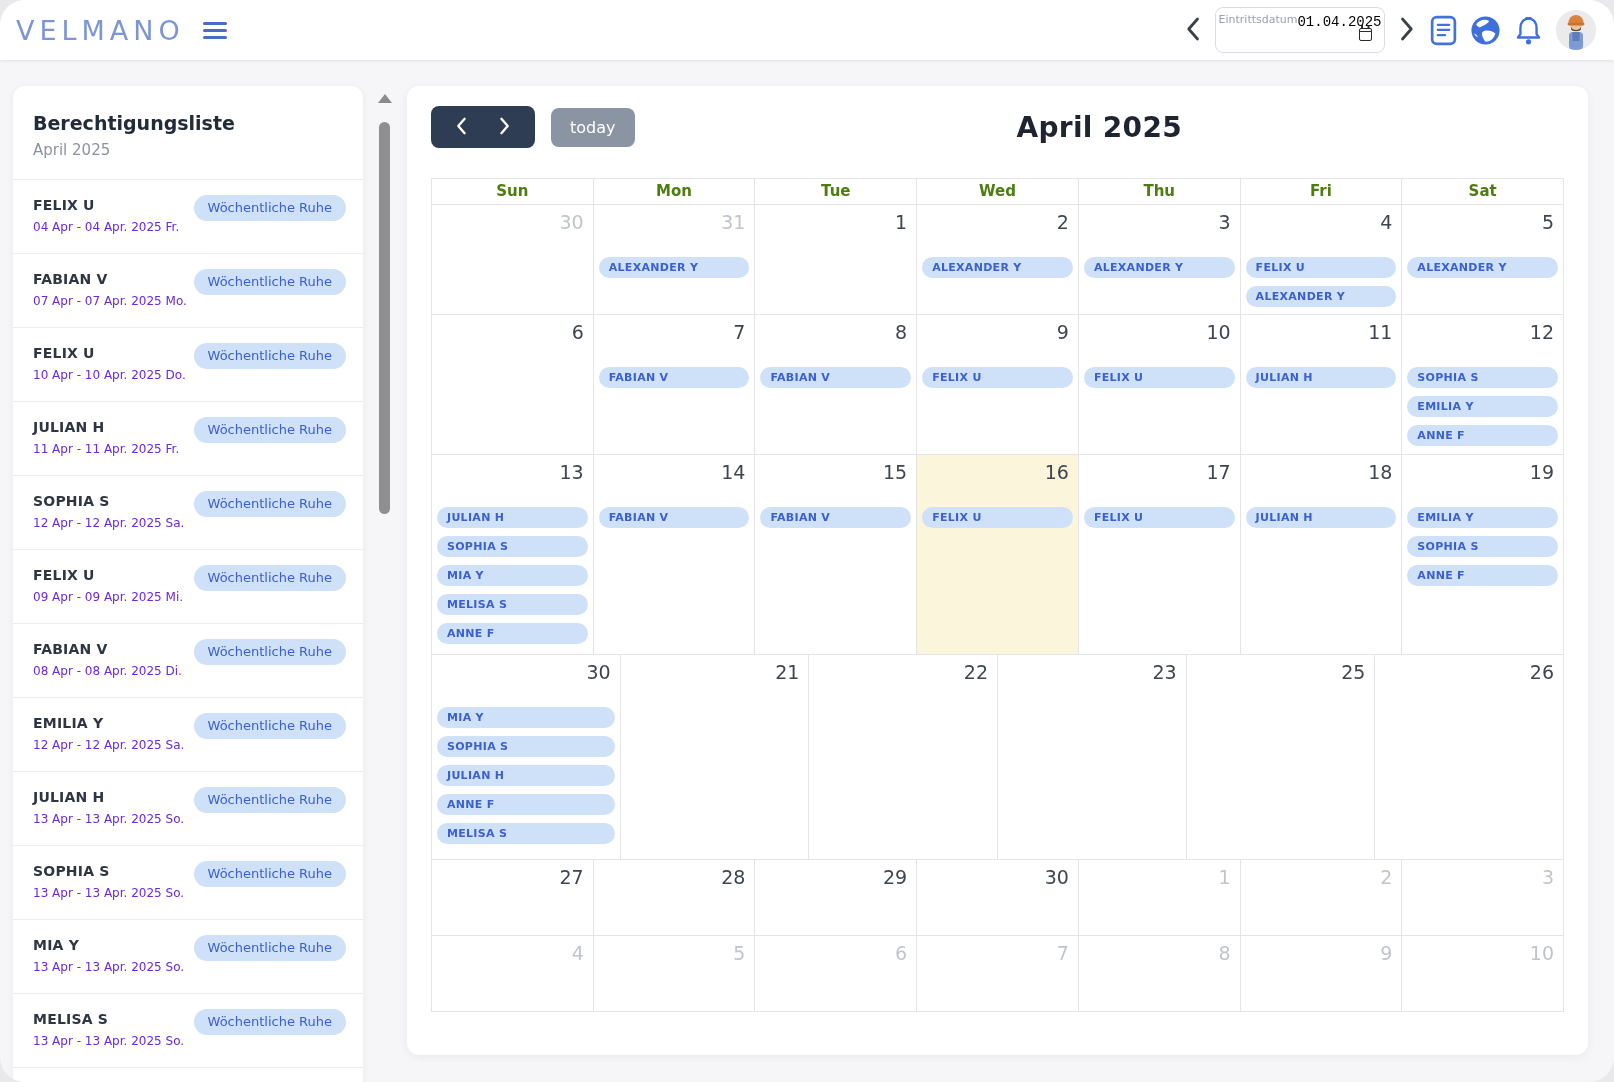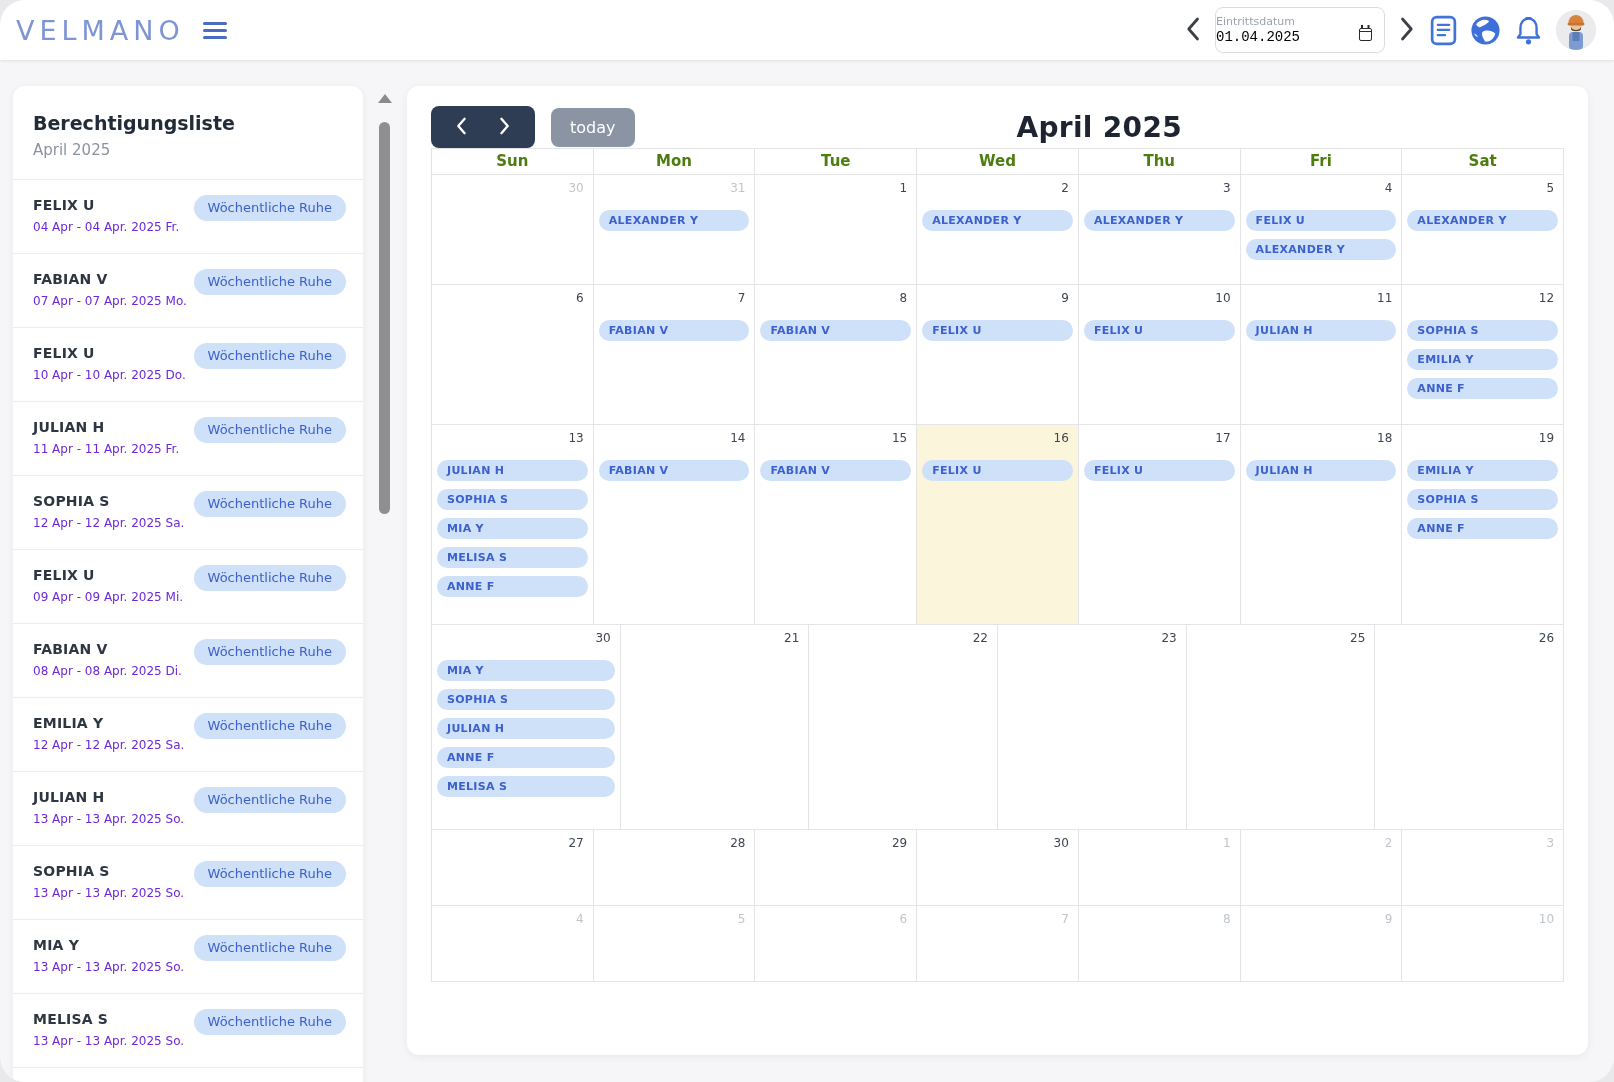--- a/index.html
+++ b/index.html
@@ -7,21 +7,21 @@
   body { font-family: "DejaVu Sans", "Liberation Sans", sans-serif; }
   .app { position:relative; width:1614px; height:1082px; background:#f6f6f8; overflow:hidden; margin:0 auto;border-radius:25px; }
 
   
   header.topbar { height:60px; background:#fff; display:flex; align-items:center; padding:0 18px 0 16px; box-shadow:0 1px 3px rgba(0,0,0,.09); position:relative; z-index:5; }
   .logo { font-size:27px; letter-spacing:5px; color:var(--logo-blue,#7d95d5); font-weight:400; }
   .burger { margin-left:18px; width:24px; cursor:pointer; }
   .burger i { display:block; height:3px; background:var(--accent-blue,#4a6cc3); border-radius:2px; margin:4px 0; }
   .top-right { margin-left:auto; display:flex; align-items:center; gap:13px; }
   .chev-btn { background:none; border:none; cursor:pointer; display:flex; align-items:center; padding:2px; }
-  .date-field { width:170px; height:46px; background:#fff; border:1px solid #dcdcde; border-radius:8px; padding:5px 0 4px; display:flex; flex-direction:column; justify-content:center; position:relative; cursor:pointer; }
+  .date-field { width:170px; height:46px; background:#fff; border:1px solid #dcdcde; border-radius:8px; padding:5px 8px 4px; display:flex; flex-direction:row; justify-content:center; position:relative; cursor:pointer; }
   .df-label { font-size:11px; color:#9aa2ad; line-height:1.25; }
   .df-value { font-size:14px; color:#000000; line-height:1.3;font-family:Liberation Mono, monospace; }
   .cal-glyph { position:absolute; right:12px; top:20px; width:13px; height:13px; border:1.7px solid #2b2b2b; border-radius:2px; }
   .cal-glyph::before { content:""; position:absolute; top:-4.5px; left:1px; width:2px; height:4px; background:#2b2b2b; box-shadow:6.5px 0 0 #2b2b2b; }
   .cal-glyph::after { content:""; position:absolute; top:1.5px; left:0; right:0; height:1.6px; background:#2b2b2b; }
   .hicon { display:flex; align-items:center; cursor:pointer; }
   .avatar { width:40px; height:40px; border-radius:50%; overflow:hidden; background:#ebebed; cursor:pointer; }
 
   
   .content { display:flex; align-items:flex-start; height:1022px; padding:26px 26px 0 13px; }
@@ -36,37 +36,37 @@
   .sb-date { margin-top:7px; font-size:12px; color:#6d28d9; }
   .badge { position:absolute; right:17px; top:15px; background:var(--pill-bg,#cfe0f9); color:var(--pill-text,#3c61cd); font-size:13px; padding:5px 14px 6px; border-radius:15px; white-space:nowrap; }
 
   
   .gutter { position:relative; width:44px; align-self:stretch; }
   .scroll-arrow { position:absolute; top:8px; left:15px; width:0; height:0; border-left:7px solid transparent; border-right:7px solid transparent; border-bottom:9px solid #8a8a8a; }
   .scroll-thumb { position:absolute; top:36px; left:16px; width:11px; height:392px; border-radius:6px; background:#8f8f8f; cursor:grab; }
 
   
   .calendar-card { flex:1; background:#fff; border-radius:12px; box-shadow:0 2px 8px rgba(0,0,0,.06); height:969px; padding:20px 24px 0; overflow:hidden; }
-  .cal-toolbar { display:flex; align-items:center; }
+  .cal-toolbar { display:flex; align-items:center; margin-bottom:30px; }
   .nav-group { display:flex; align-items:center; justify-content:space-evenly; width:104px; height:42px; background:var(--nav-button-bg,#2e3d54); border-radius:8px; }
   .nav-group button { background:none; border:none; cursor:pointer; display:flex; align-items:center; padding:4px 8px; }
   .today-btn { margin-left:16px; height:39px; padding:0 19px; background:var(--today-button-bg,#8a94a3); border:none; border-radius:8px; color:#fff; font-size:16px; font-family:inherit; cursor:pointer; }
   .cal-title { flex:1; text-align:center; font-size:28px; font-weight:bold; color:#1f2530; letter-spacing:.3px; }
 
   .cal-grid { border:1px solid #e4e4e7; }
   .cal-hrow { display:flex; }
   .cal-hcell { flex:1; text-align:center; padding:3px 0 4px; font-size:15px; font-weight:bold; color:#4d7c0f; border-left:1px solid #e4e4e7; }
   .cal-hcell:first-child { border-left:none; }
   .cal-row { display:flex; border-top:1px solid #e4e4e7; }
   .cal-cell { flex:1; position:relative; border-left:1px solid #e4e4e7; overflow:hidden; cursor:pointer; }
   .cal-cell:first-child { border-left:none; }
   .cal-cell.today { background:var(--today-bg,#fbf5dc); }
-  .dnum { text-align:right; padding:6px 9px 5px 0; font-size:12px; color:#3e4551; line-height:1.2; }
+  .dnum { text-align:right; padding:6px 9px 5px 0; font-size:19px; color:#3e4551; line-height:1.2; }
   .dnum.muted { color:#c0c5cc; }
-  .evs { margin-top:10px; }
+  .evs { margin-top:18px; }
   .pill { height:21px; line-height:21px; margin:0 5px 8px; border-radius:11px; background:var(--pill-bg,#cfe0f9); color:var(--pill-text,#3c61cd); font-size:11px; font-weight:bold; letter-spacing:.3px; padding-left:10px; white-space:nowrap; overflow:hidden; cursor:pointer; }
 </style>
 </head>
 <body>
 
 <div class="app">
 
   <header class="topbar">
     <div class="logo">VELMANO</div>
     <div class="burger">

